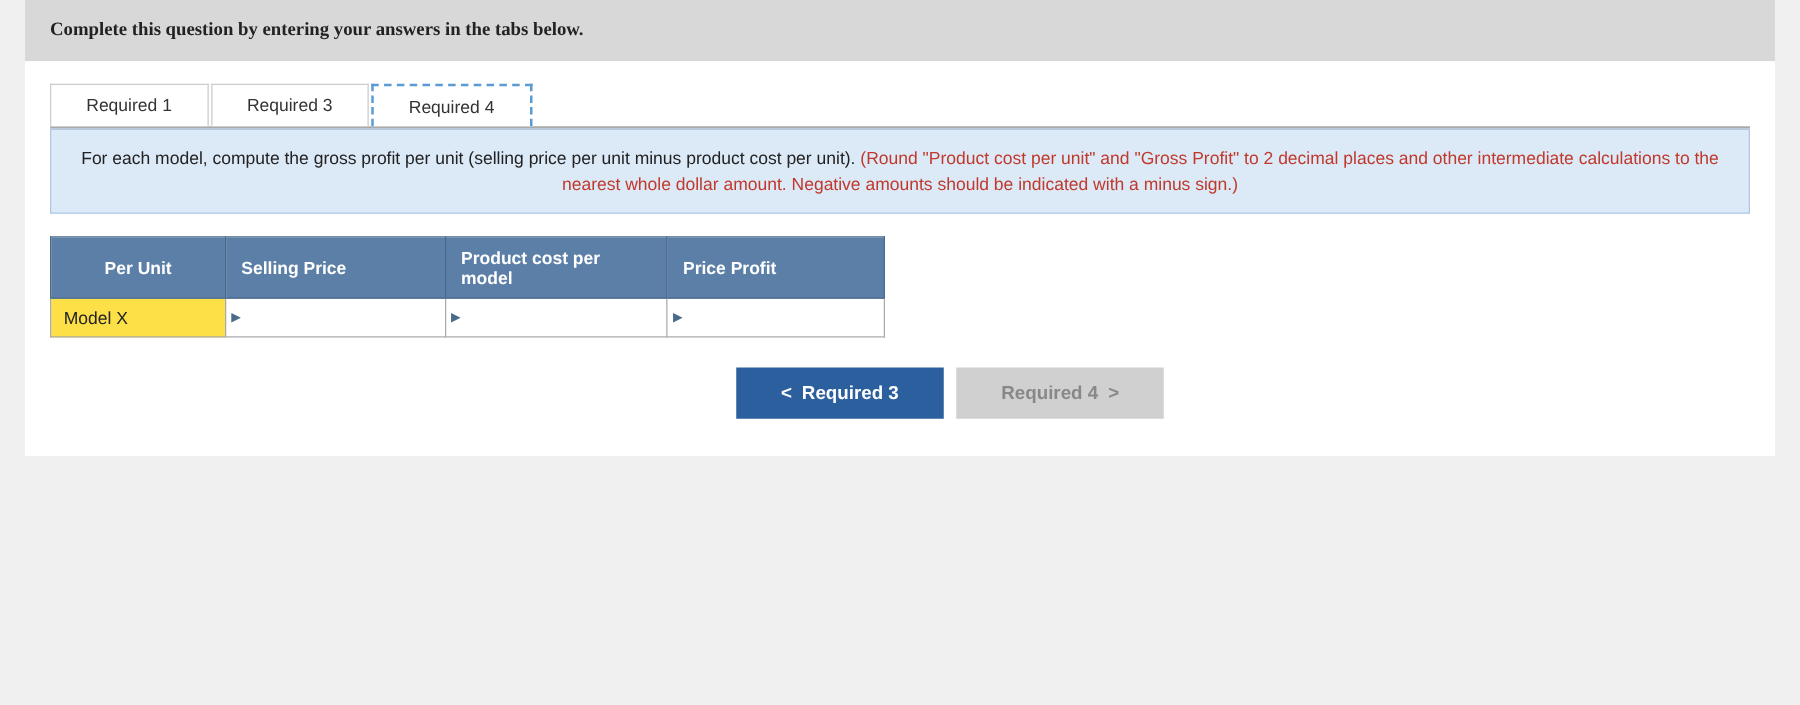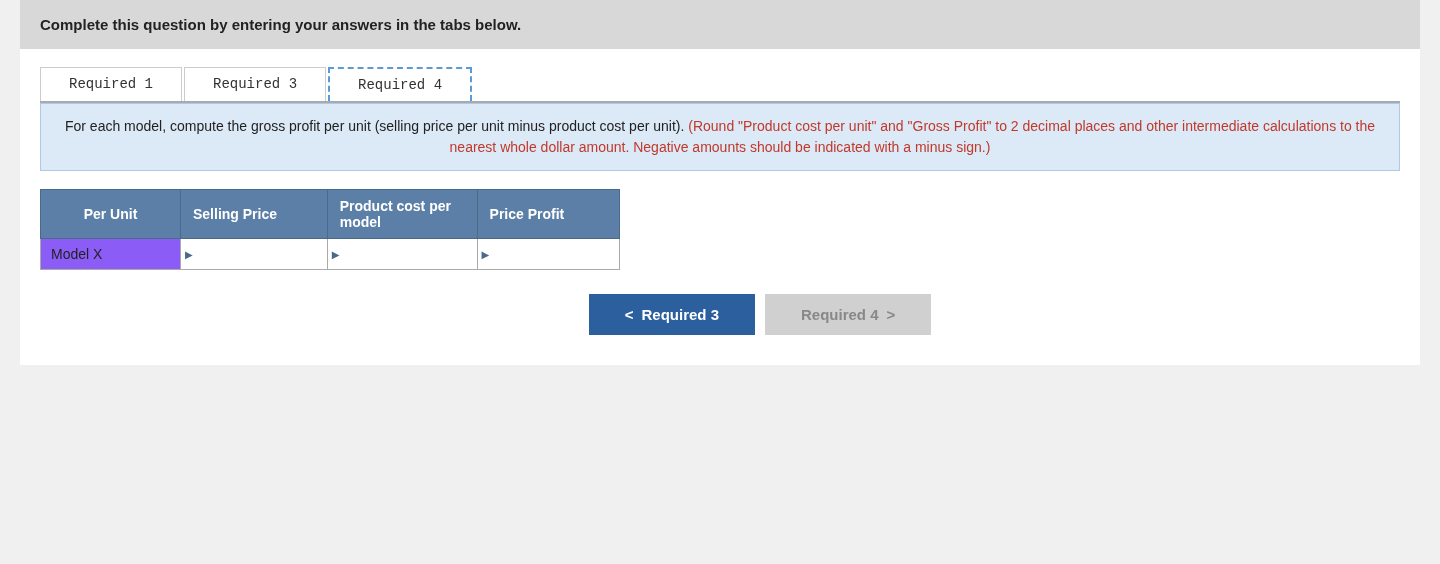--- a/index.html
+++ b/index.html
@@ -12,20 +12,21 @@
     .page-wrapper {
       max-width: 1400px;
       margin: 0 auto;
       padding: 0;
     }
     .header-banner {
       background: #d8d8d8;
       padding: 16px 20px;
       font-weight: bold;
       font-size: 15px;
+      font-family: Liberation Serif, serif;
     }
     .main-content {
       background: #fff;
       padding: 0 20px 30px 20px;
     }
     
     .tabs-row {
       display: flex;
       border-bottom: 2px solid #aaa;
       padding-top: 18px;
@@ -33,21 +34,20 @@
     }
     .tab {
       padding: 8px 28px;
       cursor: pointer;
       border: 1px solid #ccc;
       border-bottom: none;
       background: #fff;
       font-size: 14px;
       color: #333;
       margin-right: 2px;
-      font-family: Liberation Mono, monospace;
     }
     .tab.active-dashed {
       border: 2px dashed #5b9bd5;
       border-bottom: none;
       background: #fff;
       color: #333;
     }
     
     .instruction-box {
       background: #dce9f7;
@@ -61,41 +61,41 @@
     }
     .instruction-box .highlight {
       color: #c0392b;
     }
     
     .table-section {
       margin-top: 18px;
     }
     table {
       border-collapse: collapse;
-      width: 580px;
+      width: 668px;
     }
     thead th {
       background: #5b7fa6;
       color: #fff;
       font-weight: bold;
       padding: 8px 12px;
       text-align: left;
       border: 1px solid #4a6a8a;
       font-size: 14px;
     }
     thead th:first-child {
       text-align: center;
     }
     tbody td {
       border: 1px solid #aaa;
       padding: 6px 8px;
       font-size: 14px;
     }
     tbody td:first-child {
-      background: #8b5cf6;
+      background: #fde047;
       padding-left: 10px;
       width: 140px;
     }
     tbody td.input-cell {
       padding: 0;
       background: #fff;
     }
     .input-cell-inner {
       display: flex;
       align-items: center;

